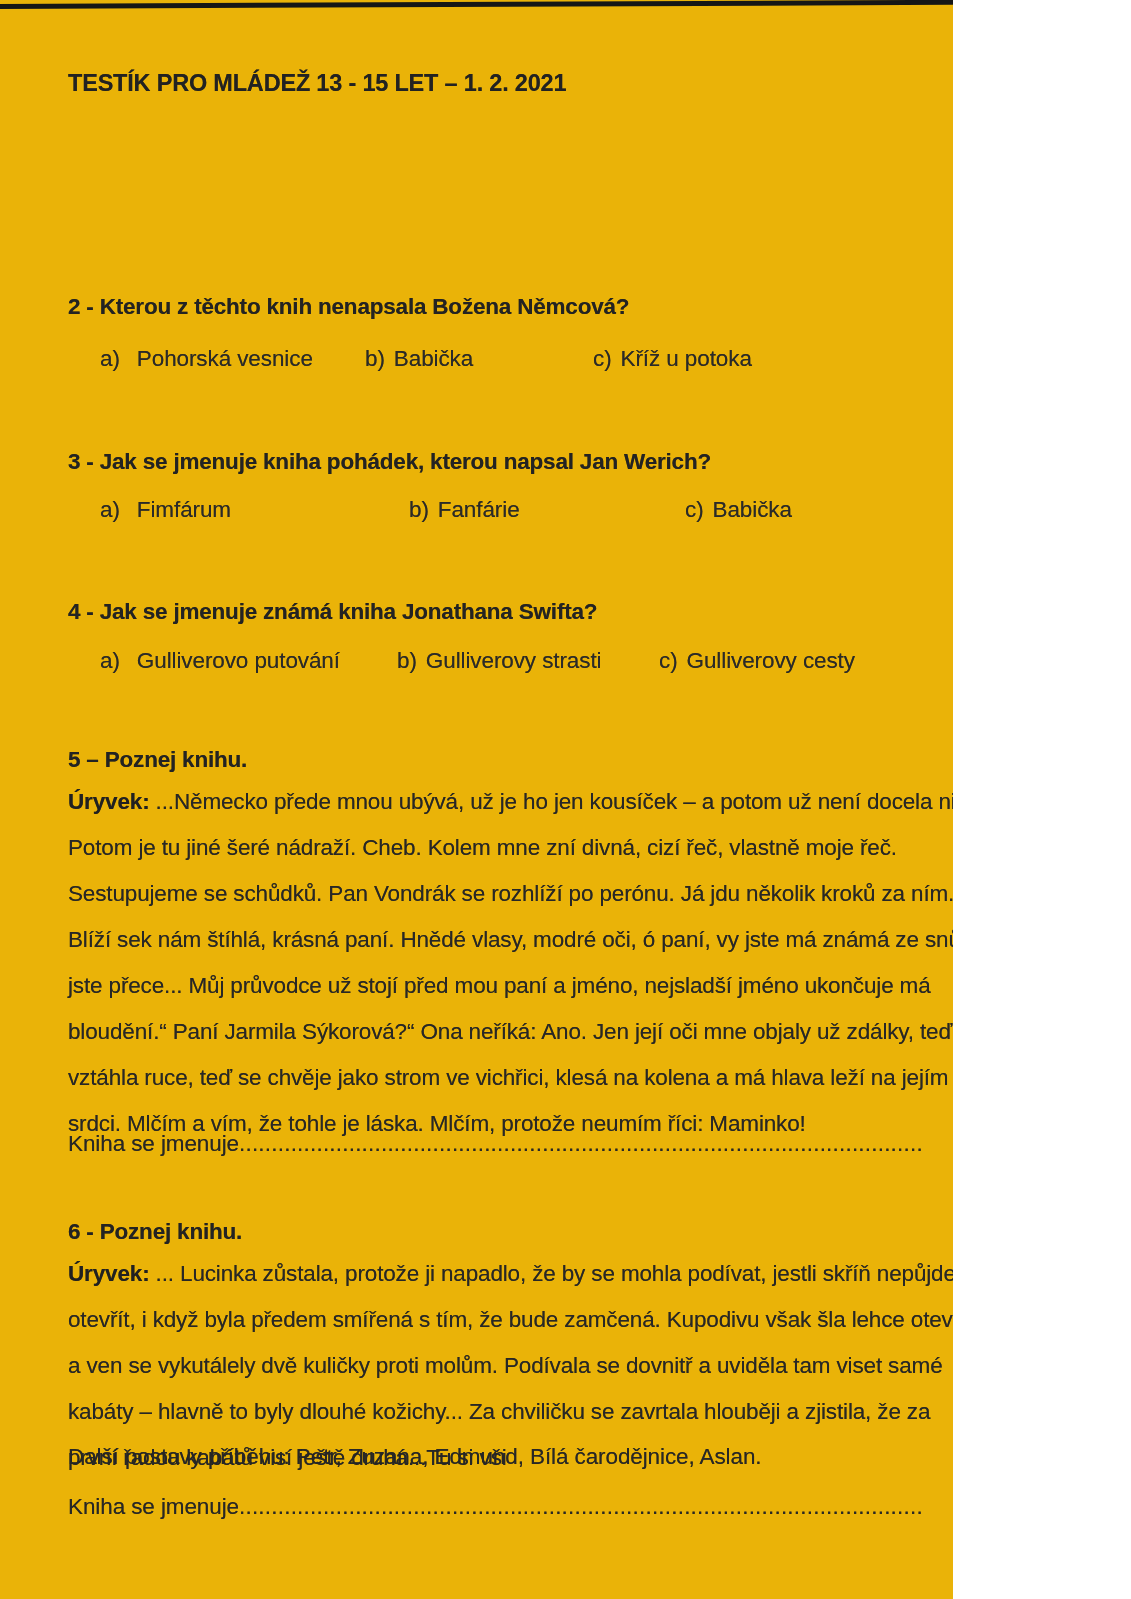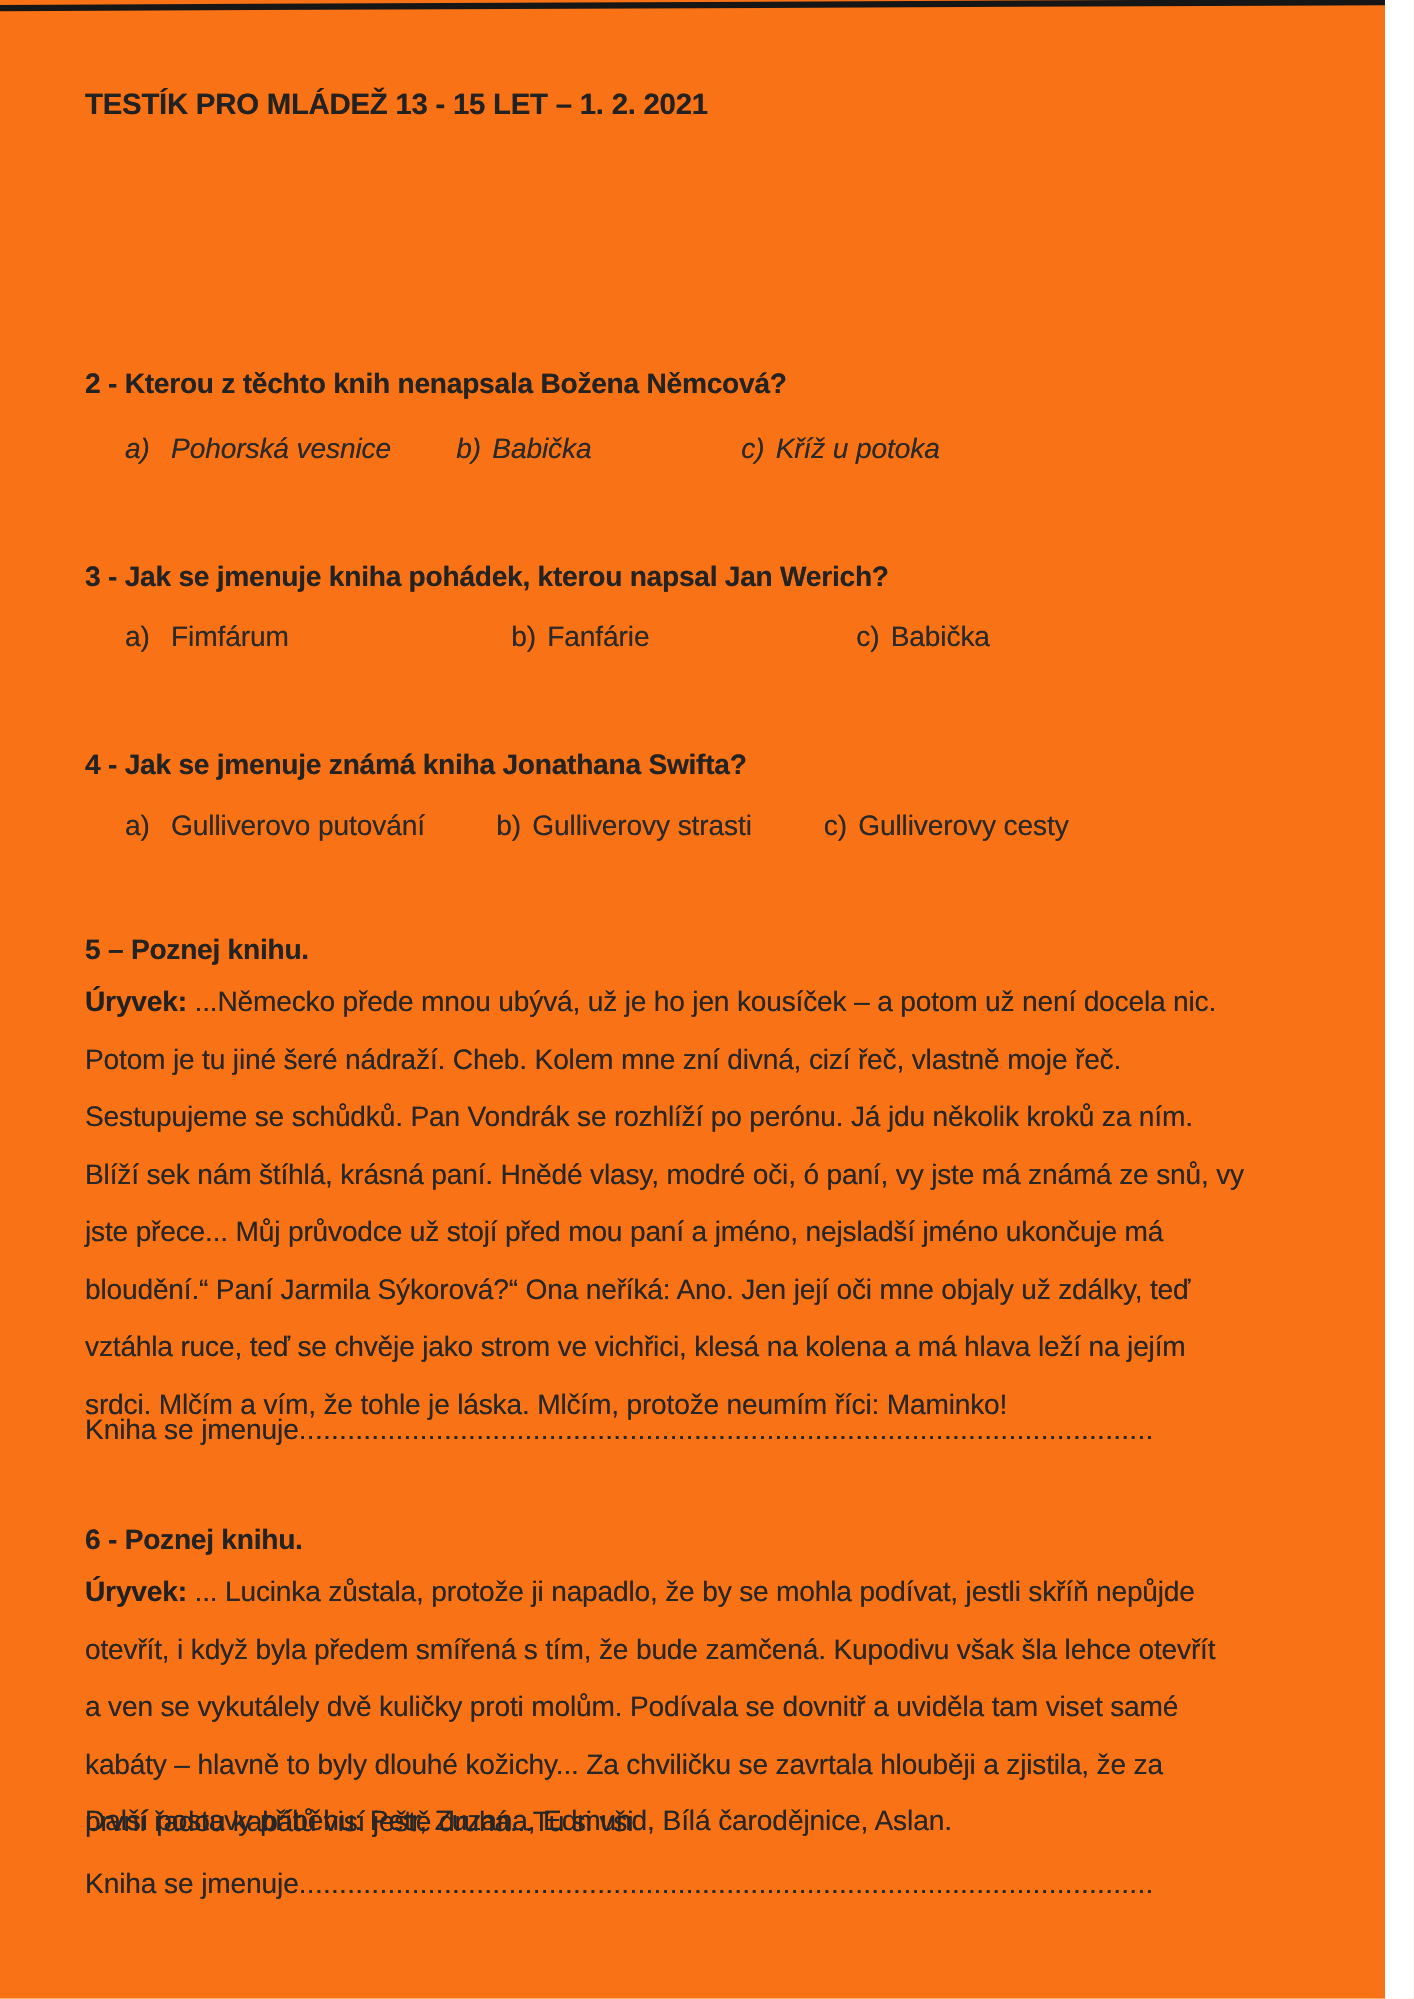--- a/index.html
+++ b/index.html
@@ -1,20 +1,20 @@
 <!DOCTYPE html>
 <html lang="cs"><head>
 <meta charset="utf-8">
 <title>Scanned quiz page</title>
 <style>
   html,body { margin:0; padding:0; background:#ffffff; }
   .page {
     position:relative;
-    width:1108px; height:1599px;
-    background:#f97316;
+    width:953px; height:1599px;
+    background:#eab308;
     overflow:hidden;
     font-family:"Liberation Sans", sans-serif;
     color:#262626;
     text-shadow:0 0 0.5px rgba(20,20,20,0.55);
   }
   
   .scan-topbar {
     position:absolute; top:4px; left:-6px; width:1146px; height:5px;
     background:#161616;
     transform:rotate(-0.25deg);
@@ -38,21 +38,21 @@
   }
   .q-head {
     font-weight:bold; font-size:22.5px; line-height:37px;
     letter-spacing:-0.2px; color:#232323; white-space:pre;
   }
   .opts {
     position:absolute; left:100px; display:grid;
     font-size:22.5px; letter-spacing:-0.1px; color:#2a2a2a; white-space:pre;
   }
   .opts-1 { grid-template-columns:262px 266px auto; }
-  .opts-2 { grid-template-columns:265px 228px auto;font-style:italic; }
+  .opts-2 { grid-template-columns:265px 228px auto; }
   .opts-3 { grid-template-columns:295px 262px auto;gap:14px; }
   .opts-4 { grid-template-columns:297px 262px auto; }
   .opt .key { margin-right:9px; }
   .opt.first .key { margin-right:17px; }
 
   .excerpt {
     margin:0; font-size:22.5px; line-height:46px;
     letter-spacing:-0.15px; white-space:pre; color:#272727;
   }
   .excerpt .lbl { font-weight:bold; color:#212121; }

